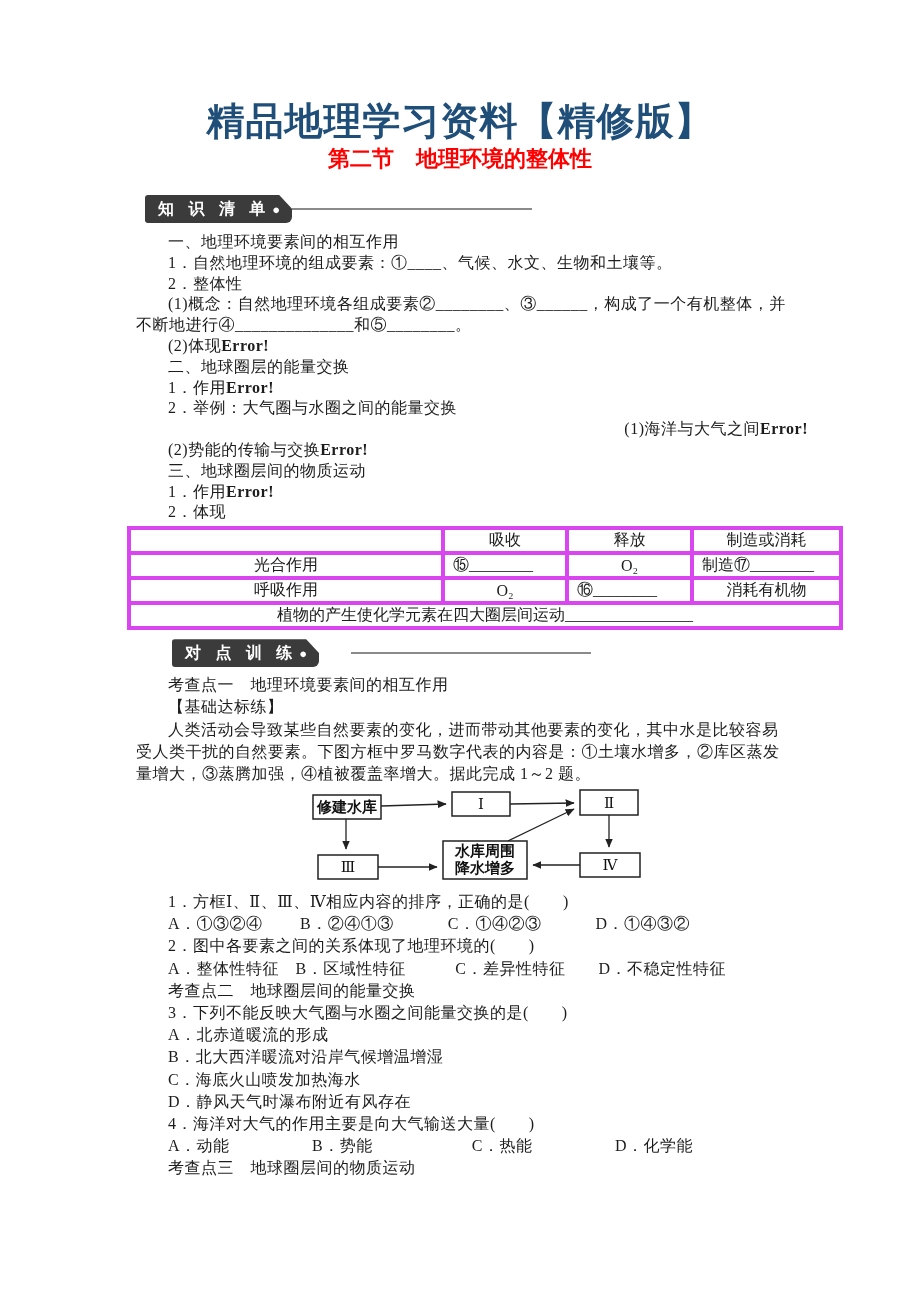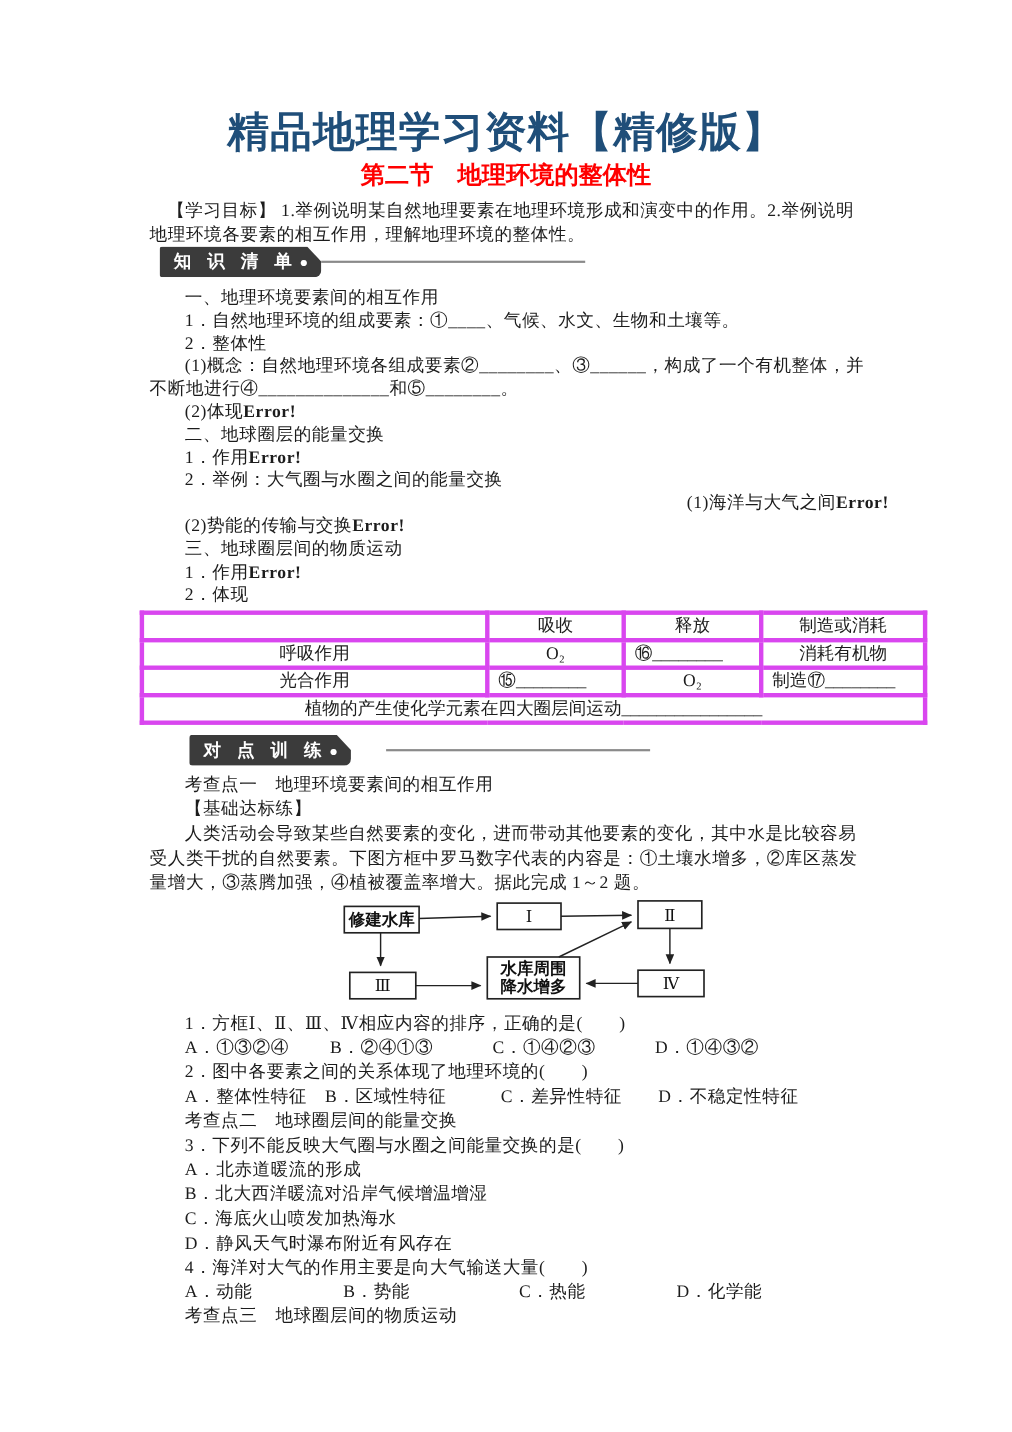--- a/index.html
+++ b/index.html
@@ -31,21 +31,21 @@
     white-space:pre-wrap;
     letter-spacing:0.5px;
   }
   .objectives .tline{line-height:21.5px;height:21.5px;}
   .klist{margin:9px 0 0 136px;width:672px;}
   .klist .tline{line-height:20.8px;height:20.8px;}
   .elist{margin:0 0 0 136px;width:672px;}
   .elist .tline{line-height:22.2px;height:22.2px;}
   .tline b{font-weight:bold;}
   
-  .badge-row{display:flex;align-items:center;}
+  .badge-row{display:flex;align-items:center;margin-top:21px;}
   .badge-row.kb{margin-left:145px;}
   .badge-row.pb{margin-left:172px;margin-top:9px;gap:32px;}
   .badge{
     background:#3b3b3b;color:#fff;
     font-family:"Liberation Sans","DejaVu Sans",sans-serif;
     font-weight:bold;font-size:16px;
     letter-spacing:5px;
     height:28px;display:flex;align-items:center;
     padding:0 12px 0 13px;
     border-radius:3px 0 6px 3px;
@@ -86,24 +86,20 @@
   .diagram .rn{font-size:15px;}
 </style>
 </head>
 <body>
 
 <div class="page">
 
   <h1 class="doc-title" style="color: rgb(31, 78, 121);">精品地理学习资料【精修版】</h1>
   <h2 class="sec-title" style="color: rgb(255, 0, 0);">第二节　地理环境的整体性</h2>
 
-  <div class="objectives">
-      <div class="tline" style="padding-left: 1em;">【学习目标】 1.举例说明某自然地理要素在地理环境形成和演变中的作用。2.举例说明</div>
-      <div class="tline">地理环境各要素的相互作用，理解地理环境的整体性。</div>
-    </div>
 
   <div class="badge-row kb">
     <div class="badge">
       <span>知 识 清 单</span>
       <span class="bullet">●</span>
     </div>
     <div class="badge-line"></div>
   </div>
 
   <div class="klist">
@@ -125,30 +121,30 @@
 
   <table class="ktable">
     <tbody>
         <tr>
       <td class="w1"></td>
       <td class="w2">吸收</td>
       <td class="w3">释放</td>
       <td class="w4">制造或消耗</td>
     </tr>
     <tr>
+      <td>光合作用</td>
+      <td class="left">⑮________</td>
+      <td>O₂</td>
+      <td class="left">制造⑰________</td>
+    </tr>
+    <tr>
       <td>呼吸作用</td>
       <td>O₂</td>
       <td class="left">⑯________</td>
       <td>消耗有机物</td>
-    </tr>
-    <tr>
-      <td>光合作用</td>
-      <td class="left">⑮________</td>
-      <td>O₂</td>
-      <td class="left">制造⑰________</td>
     </tr>
     <tr>
       <td colspan="4">植物的产生使化学元素在四大圈层间运动________________</td>
     </tr>
   </tbody>
     </table>
 
   <div class="badge-row pb">
     <div class="badge">
       <span>对 点 训 练</span>

